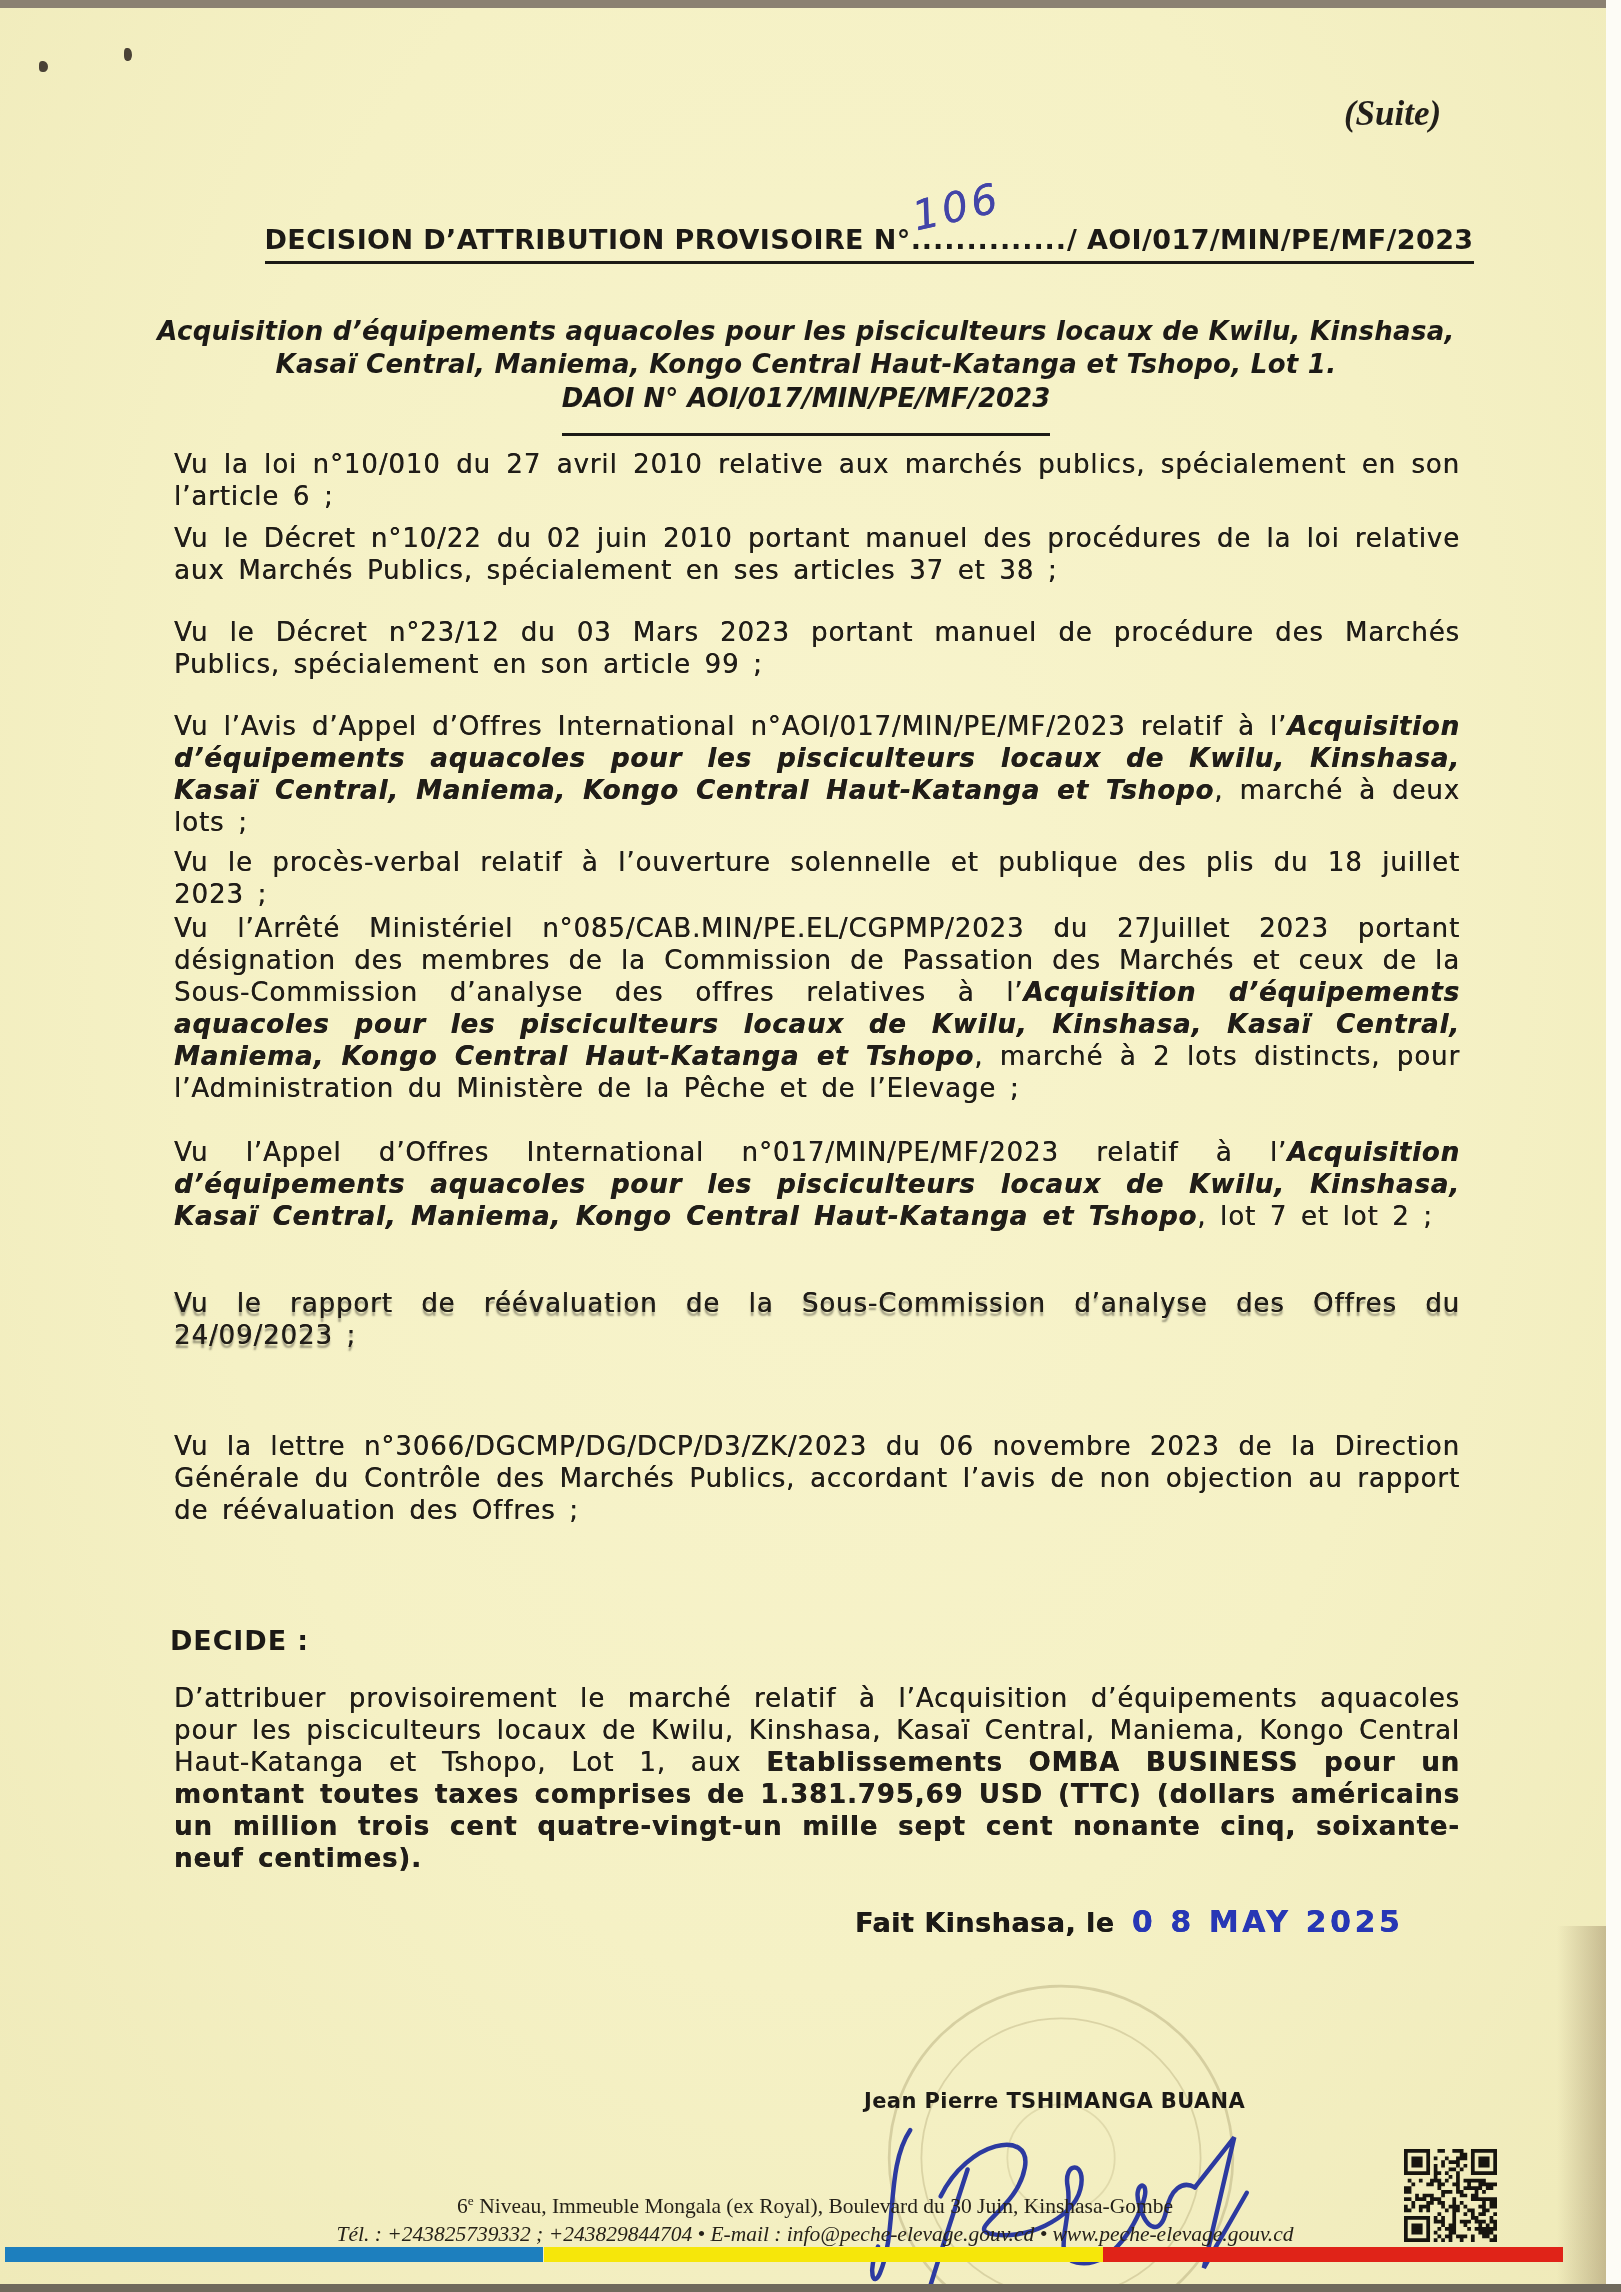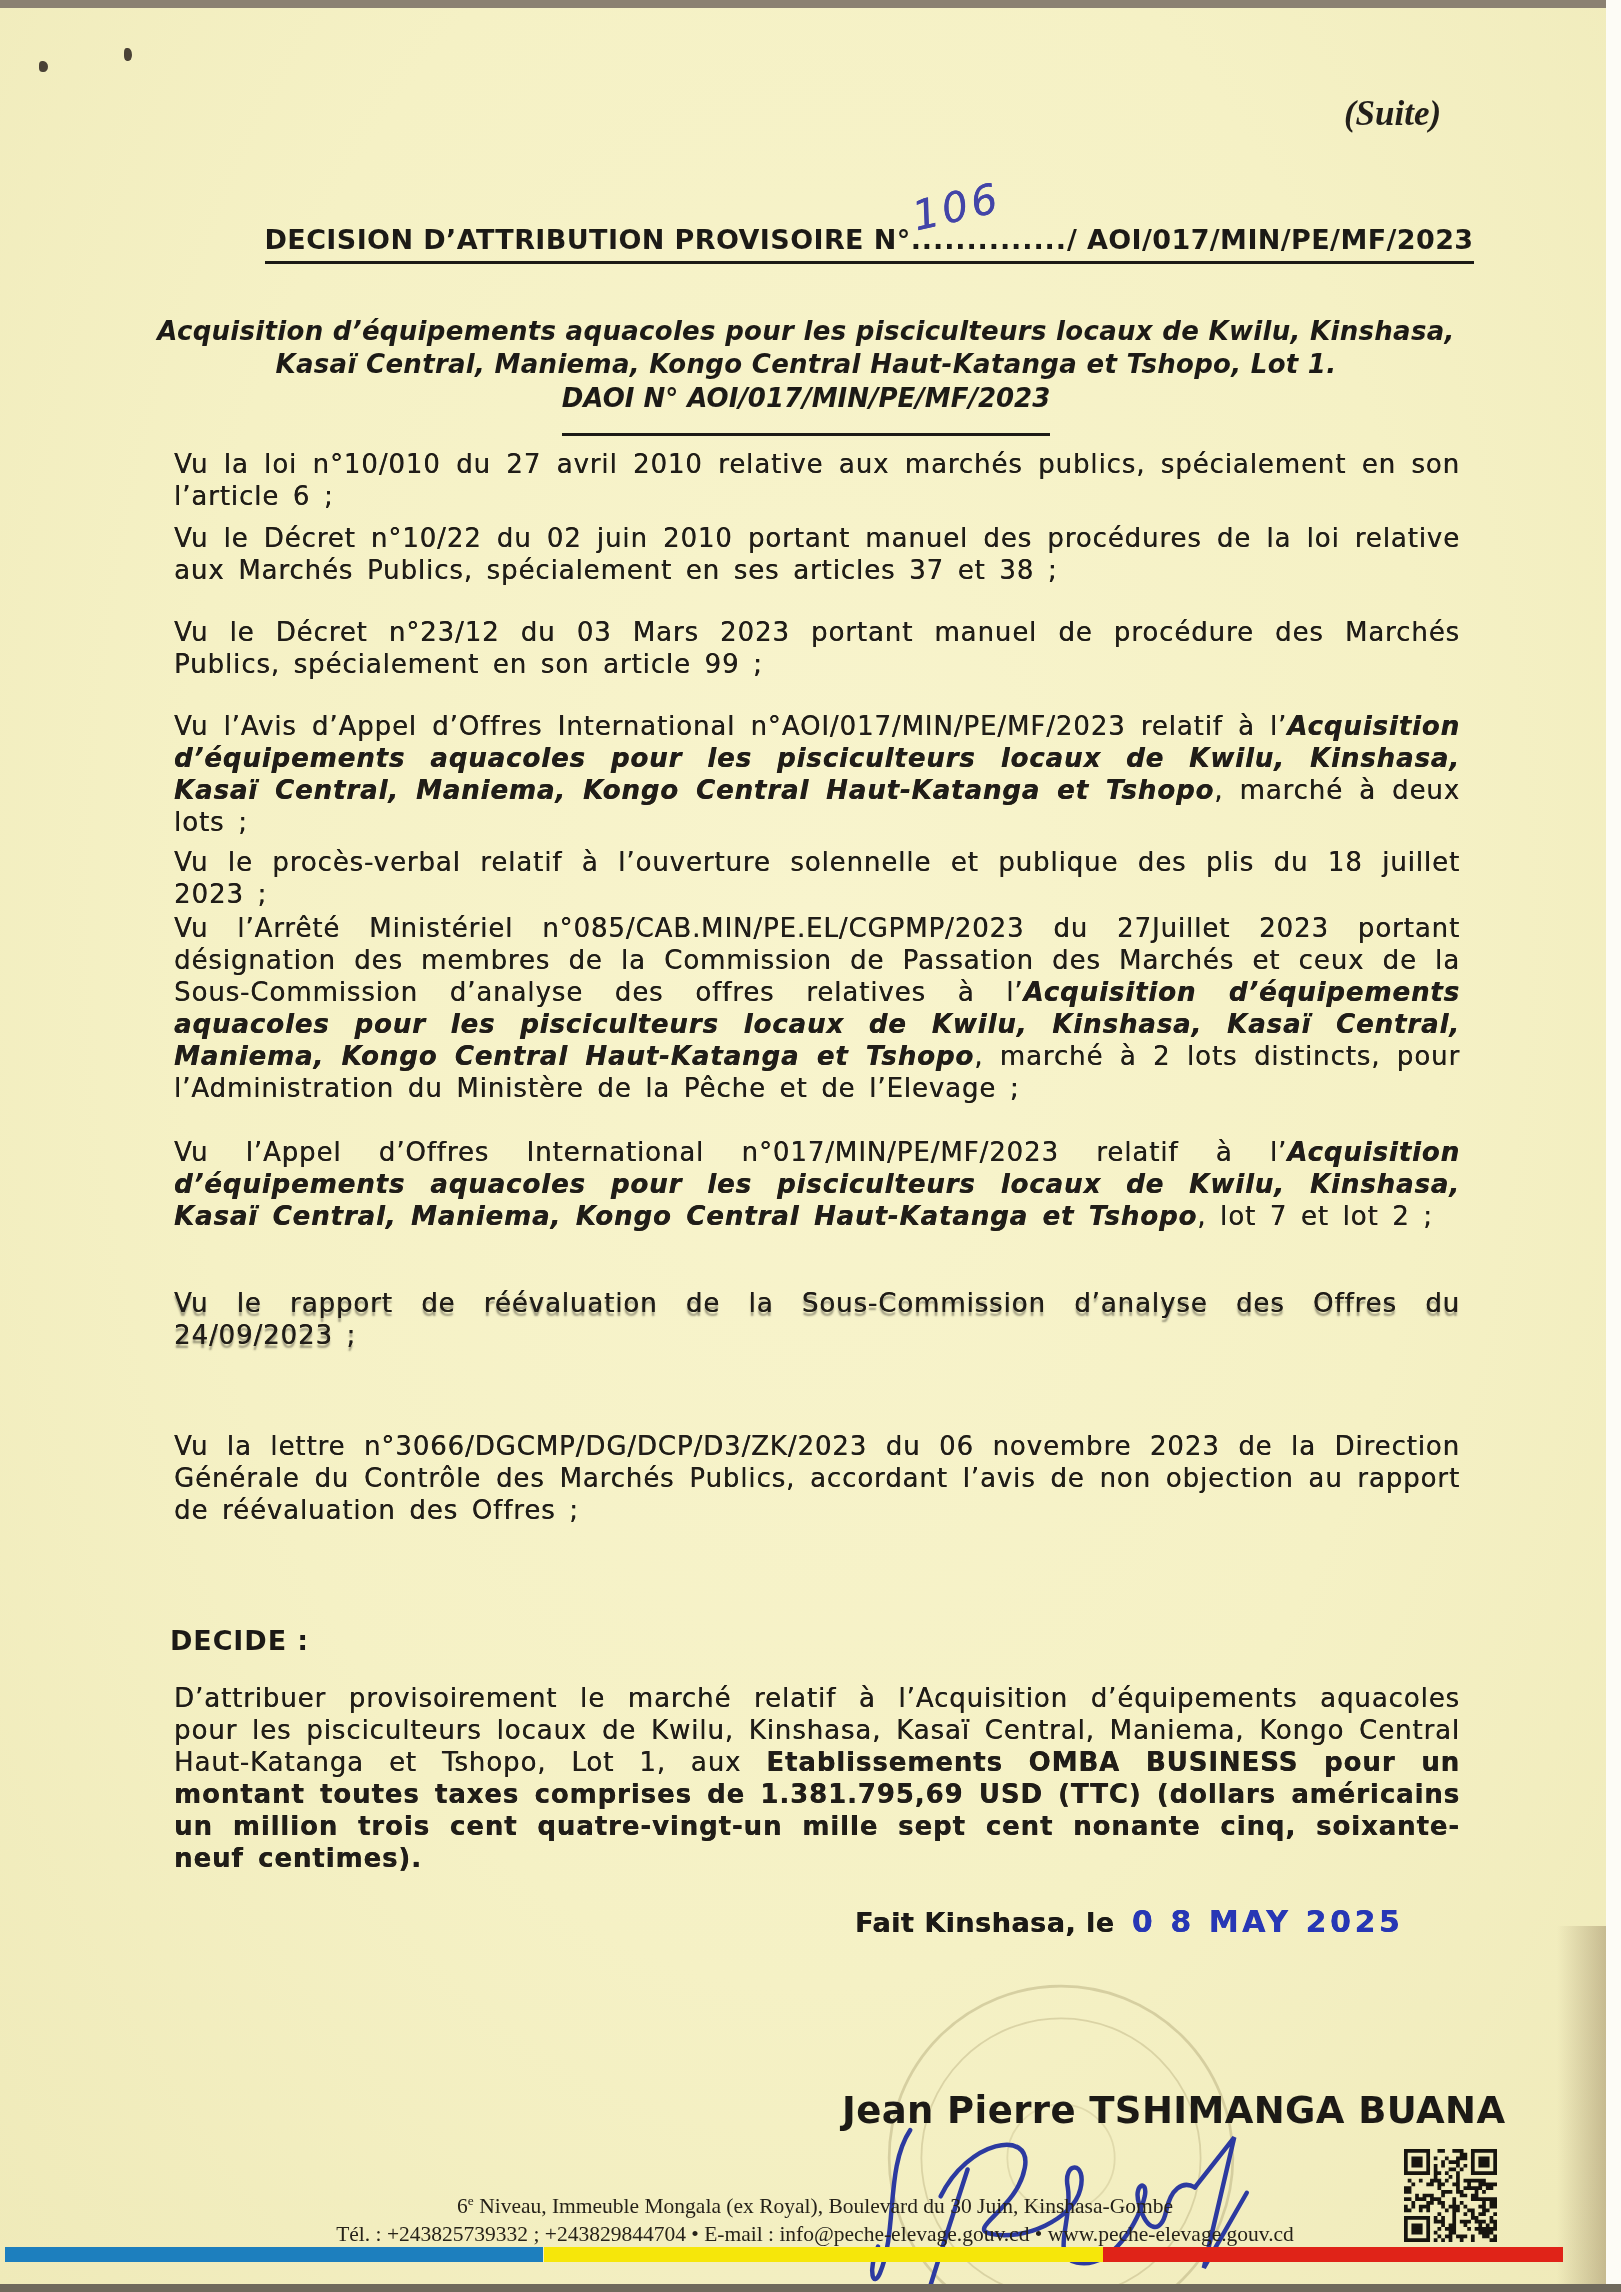--- a/index.html
+++ b/index.html
@@ -46,29 +46,29 @@
   .body-text p .bd{font-weight:700;}
   .body-text p.ghost{filter:blur(0.4px);text-shadow:0 3.6px 1.8px rgba(50,48,40,0.45),0.3px 0 0 currentColor;}
   .decide{position:absolute;left:170px;top:1625px;font-size:27px;font-weight:700;letter-spacing:0.9px;}
 
   .dateline{position:absolute;left:855px;top:1904px;white-space:nowrap;}
   .dateline .lbl{font-size:27px;font-weight:700;letter-spacing:0.5px;text-shadow:0.3px 0 0 currentColor;}
   .dateline .stamp{font-size:30px;font-weight:700;letter-spacing:3.6px;color:#2737b5;
     margin-left:12.5px;text-shadow:0.4px 0 0 #2737b5;}
 
   .seal{position:absolute;left:882px;top:1979px;width:358px;height:358px;pointer-events:none;}
-  .signatory{position:absolute;left:842px;top:2089px;width:502px;
-    font-size:37px;font-weight:700;letter-spacing:0.4px;white-space:nowrap;}
+  .signatory{position:absolute;left:864px;top:2089px;width:502px;
+    font-size:21px;font-weight:700;letter-spacing:0.4px;white-space:nowrap;}
   .signature-svg{position:absolute;left:833px;top:2114px;width:466px;height:179px;}
 
   .footer{position:absolute;left:170px;right:161px;top:2187px;text-align:center;
     font-family:"Liberation Serif",serif;color:#262219;}
   .footer .l1{font-size:21.5px;line-height:27px;}
   .footer .l1 sup{font-size:13.4px;}
-  .footer .l2{font-size:21.5px;line-height:29px;}
+  .footer .l2{font-size:21.5px;line-height:29px;font-style:italic;}
 
   .qr{position:absolute;left:1404px;top:2149px;width:93px;height:93px;}
 
   .bar{position:absolute;top:2247px;height:15px;}
   .bar.blue{left:5.4px;width:538px;background:#1d7fbe;}
   .bar.yellow{left:544px;width:560px;background:#f6e70a;}
   .bar.red{left:1103px;width:460px;background:#e02318;}
 </style>
 </head>
 <body>

